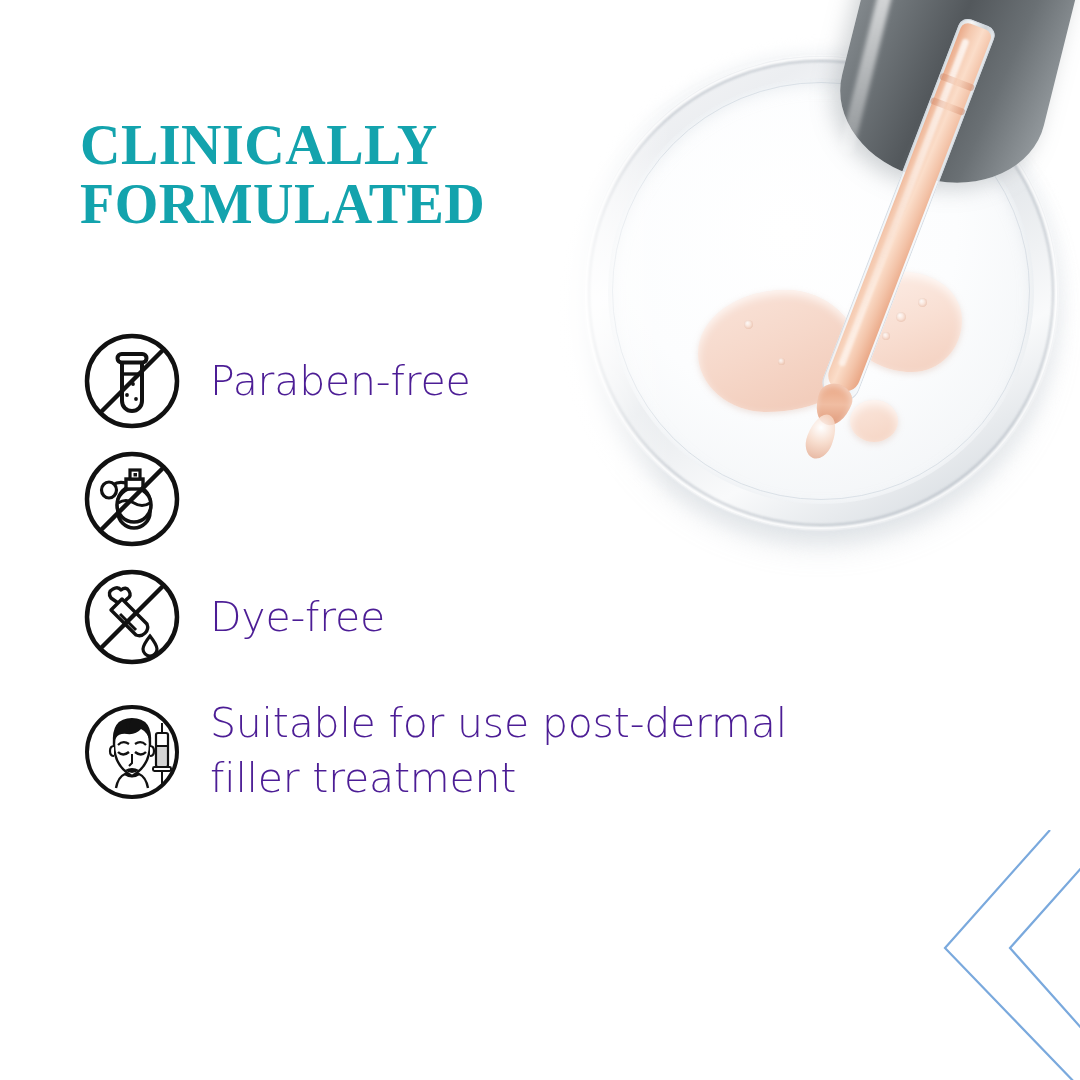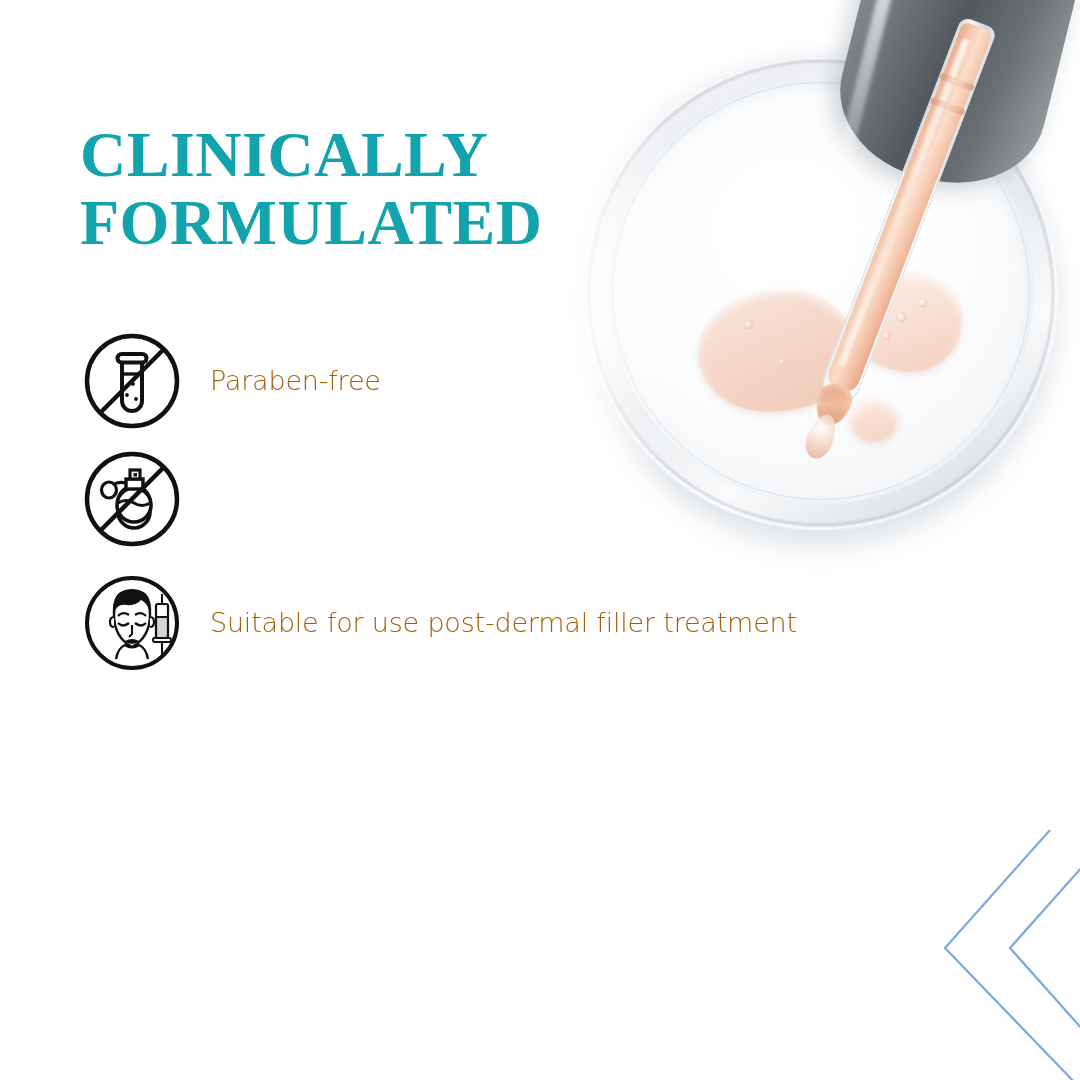--- a/index.html
+++ b/index.html
@@ -245,56 +245,56 @@
   }
 
   
   #heading {
     position: absolute;
     left: 80px;
     top: 78px;
     width: 560px;
     font-family: "Liberation Serif", "DejaVu Serif", serif;
     font-weight: 700;
-    font-size: 64px;
+    font-size: 56px;
     line-height: 1.06;
     letter-spacing: 0.5px;
     color: #13a3ad;
     white-space: pre-line;
   }
 
   
   #features {
     position: absolute;
     left: 78px;
     top: 322px;
     width: 760px;
   }
   .feature-row {
     display: flex;
     align-items: center;
     min-height: 118px;
   }
-  .feature-row.tall { min-height: 130px; }
+  .feature-row.tall { min-height: 130px; align-items: flex-end; }
   .feature-icon {
     flex: 0 0 auto;
     width: 108px;
     height: 108px;
     display: flex;
     align-items: center;
     justify-content: center;
   }
   .feature-icon svg { display: block; }
   .feature-label {
     margin-left: 24px;
     font-family: "DejaVu Sans", "Liberation Sans", sans-serif;
     font-weight: 300;
-    font-size: 27px;
+    font-size: 41px;
     line-height: 1.34;
-    color: #a16207;
+    color: #4c1d95;
     letter-spacing: -0.2px;
   }
 
   
   #chevrons {
     position: absolute;
     right: 0;
     bottom: 0;
     width: 190px;
     height: 250px;
@@ -379,20 +379,37 @@
           <rect x="53.5" y="26" width="3.5" height="3.5" fill="#111"></rect>
 
           <path d="M46 36 q-8 -2 -13 2" stroke="#111" stroke-width="3.2" fill="none"></path>
           <ellipse cx="29" cy="43" rx="7.5" ry="8" stroke="#111" stroke-width="3.2" fill="#fff"></ellipse>
 
           <line x1="21" y1="83" x2="83" y2="21" stroke="#111" stroke-width="4.5" stroke-linecap="round"></line>
         </svg>
       </span>
     </div>
 
+    <div class="feature-row">
+      <span class="feature-icon">
+        <svg width="104" height="104" viewBox="0 0 104 104" fill="none">
+          <circle cx="52" cy="52" r="45" stroke="#111" stroke-width="4.5" fill="#fff"></circle>
+
+          <path d="M31 33 q-4 -6 2 -9 q5 -3 8 1 q5 -4 8 1 q3 5 -2 8 l-6 6 z" stroke="#111" stroke-width="3.4" fill="#fff" stroke-linejoin="round"></path>
+
+          <path d="M37 38 L62 63 a8.5 8.5 0 0 1 -11 11 L26 49 z" stroke="#111" stroke-width="3.4" fill="#fff" stroke-linejoin="round" transform="translate(5,-4)"></path>
+          <line x1="40" y1="49" x2="56" y2="65" stroke="#111" stroke-width="3"></line>
+
+          <path d="M70 71 q7 9 7 13 a7 7 0 0 1 -14 0 q0 -4 7 -13 z" stroke="#111" stroke-width="3.2" fill="#fff"></path>
+
+          <line x1="21" y1="83" x2="83" y2="21" stroke="#111" stroke-width="4.5" stroke-linecap="round"></line>
+        </svg>
+      </span>
+      <span class="feature-label">Dye-free</span>
+    </div>
 
     <div class="feature-row tall">
       <span class="feature-icon">
         <svg width="104" height="104" viewBox="0 0 104 104" fill="none">
           <circle cx="52" cy="52" r="45" stroke="#111" stroke-width="4" fill="#fff"></circle>
 
           <path d="M36 88 q2 -11 9 -14 h14 q7 3 9 14" stroke="#111" stroke-width="2.4" fill="#fff"></path>
           <path d="M45 74 q7 5 14 0" stroke="#111" stroke-width="2.2" fill="none"></path>
 
           <path d="M34 44 q0 -22 18 -22 t18 22 q0 22 -18 32 q-18 -10 -18 -32 z" stroke="#111" stroke-width="2.4" fill="#fff"></path>

